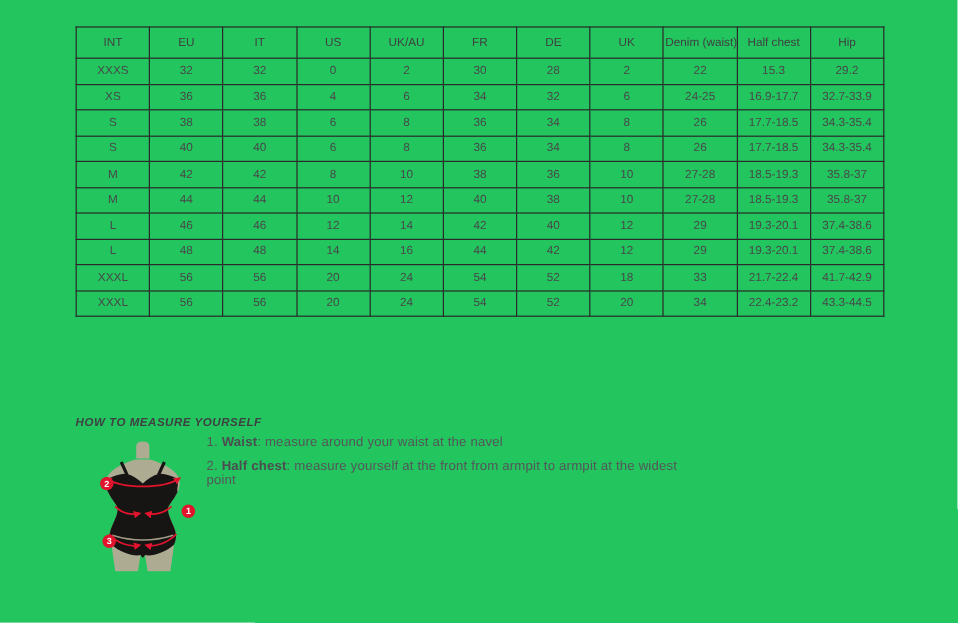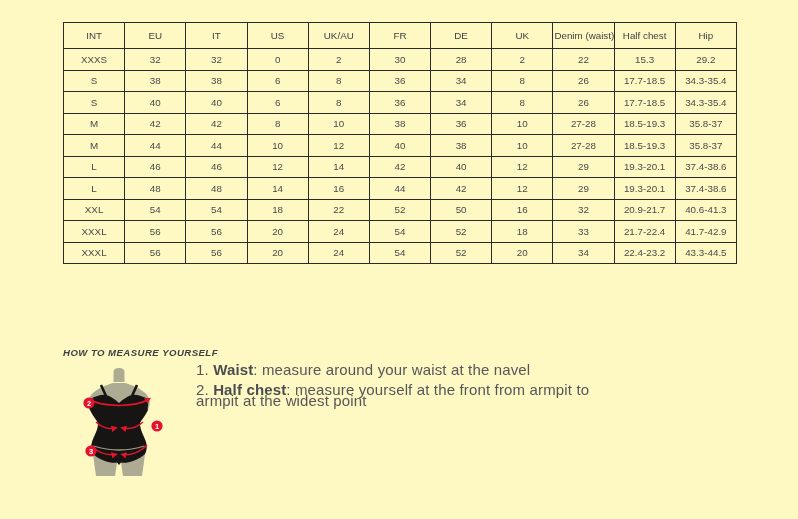--- a/index.html
+++ b/index.html
@@ -1,18 +1,18 @@
 <!DOCTYPE html>
 <html><head>
 <meta charset="utf-8">
 <style>
   * { margin:0; padding:0; box-sizing:border-box; }
   html,body { background:#fff; }
   .page {
-    position:relative; width:798px; height:519px; background:#fef9c3;
+    position:relative; width:798px; height:519px; background:#22c55e;
     font-family:"Liberation Sans", sans-serif; overflow:hidden;
   }
   
   .size-table {
     position:absolute; left:63px; top:22px; width:674px;
     border-collapse:collapse; table-layout:fixed;
   }
   .size-table th, .size-table td {
     border:1px solid #2a2a2a; text-align:center; vertical-align:middle;
     color:#48494b; font-weight:400; padding:0 1px; white-space:nowrap;
@@ -20,22 +20,22 @@
   }
   .size-table th { height:26px; font-size:9.8px; color:#3f4042; }
   .size-table td { height:21.5px; font-size:9.8px; }
   
   .measure-title {
     position:absolute; left:63px; top:347px;
     font-size:9.6px; font-weight:700; color:#3f4043; letter-spacing:.45px;font-style:italic;
   }
   .figure-wrap { position:absolute; left:76px; top:366px; width:110px; height:130px; }
   .steps {
-    position:absolute; left:196px; top:364px; width:420px;
-    font-size:15px; color:#55565a; letter-spacing:.15px;
+    position:absolute; left:172px; top:364px; width:420px;
+    font-size:11px; color:#55565a; letter-spacing:.15px;
   }
   .step { margin-bottom:8px; line-height:11.5px; }
   .step b { font-weight:700; color:#4c4d51; }
 </style>
 </head>
 <body>
 
 <div class="page" style="--accent: #e2142d; --khaki: #aeab93; --suit: #171513;">
 
   <table class="size-table">
@@ -62,20 +62,33 @@
           <td>0</td>
           <td>2</td>
           <td>30</td>
           <td>28</td>
           <td>2</td>
           <td>22</td>
           <td>15.3</td>
           <td>29.2</td>
         </tr>
         <tr>
+          <td>XS</td>
+          <td>36</td>
+          <td>36</td>
+          <td>4</td>
+          <td>6</td>
+          <td>34</td>
+          <td>32</td>
+          <td>6</td>
+          <td>24-25</td>
+          <td>16.9-17.7</td>
+          <td>32.7-33.9</td>
+        </tr>
+        <tr>
           <td>S</td>
           <td>38</td>
           <td>38</td>
           <td>6</td>
           <td>8</td>
           <td>36</td>
           <td>34</td>
           <td>8</td>
           <td>26</td>
           <td>17.7-18.5</td>
@@ -138,33 +151,20 @@
           <td>48</td>
           <td>48</td>
           <td>14</td>
           <td>16</td>
           <td>44</td>
           <td>42</td>
           <td>12</td>
           <td>29</td>
           <td>19.3-20.1</td>
           <td>37.4-38.6</td>
-        </tr>
-        <tr>
-          <td>XXL</td>
-          <td>54</td>
-          <td>54</td>
-          <td>18</td>
-          <td>22</td>
-          <td>52</td>
-          <td>50</td>
-          <td>16</td>
-          <td>32</td>
-          <td>20.9-21.7</td>
-          <td>40.6-41.3</td>
         </tr>
         <tr>
           <td>XXXL</td>
           <td>56</td>
           <td>56</td>
           <td>20</td>
           <td>24</td>
           <td>54</td>
           <td>52</td>
           <td>18</td>

